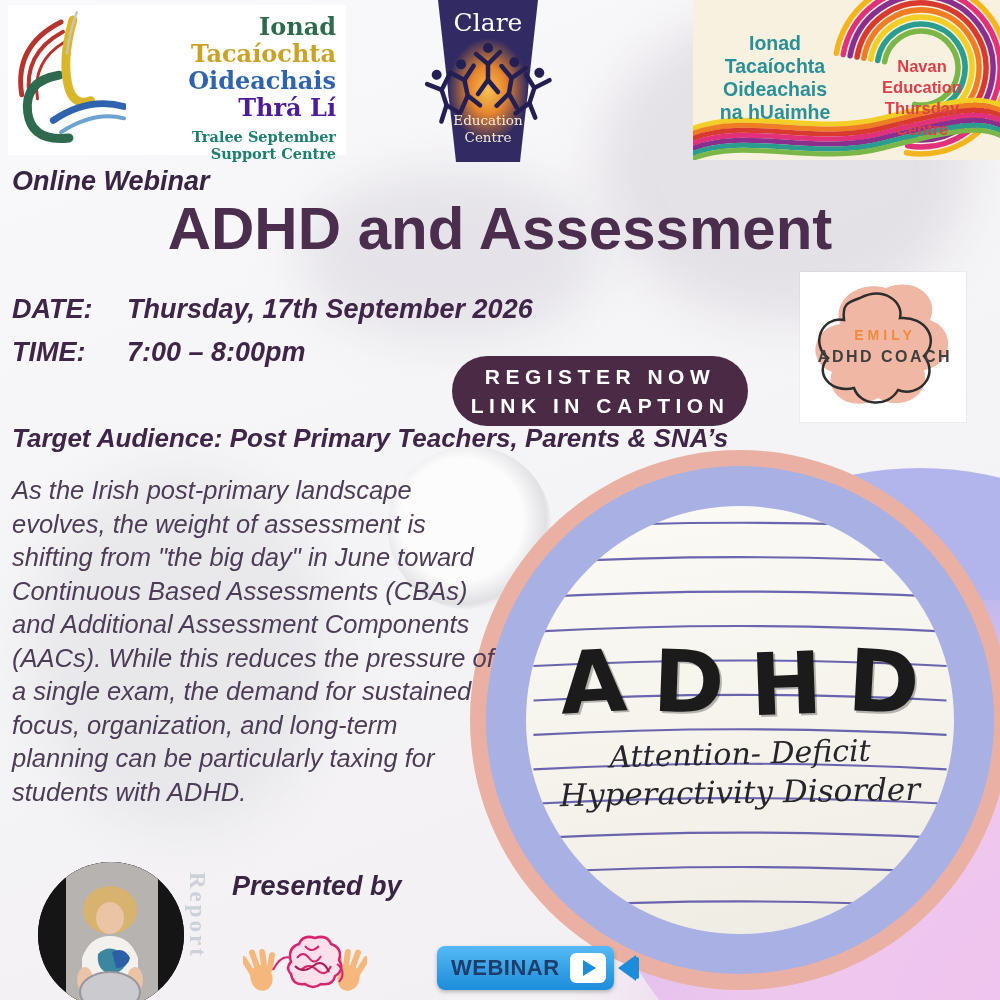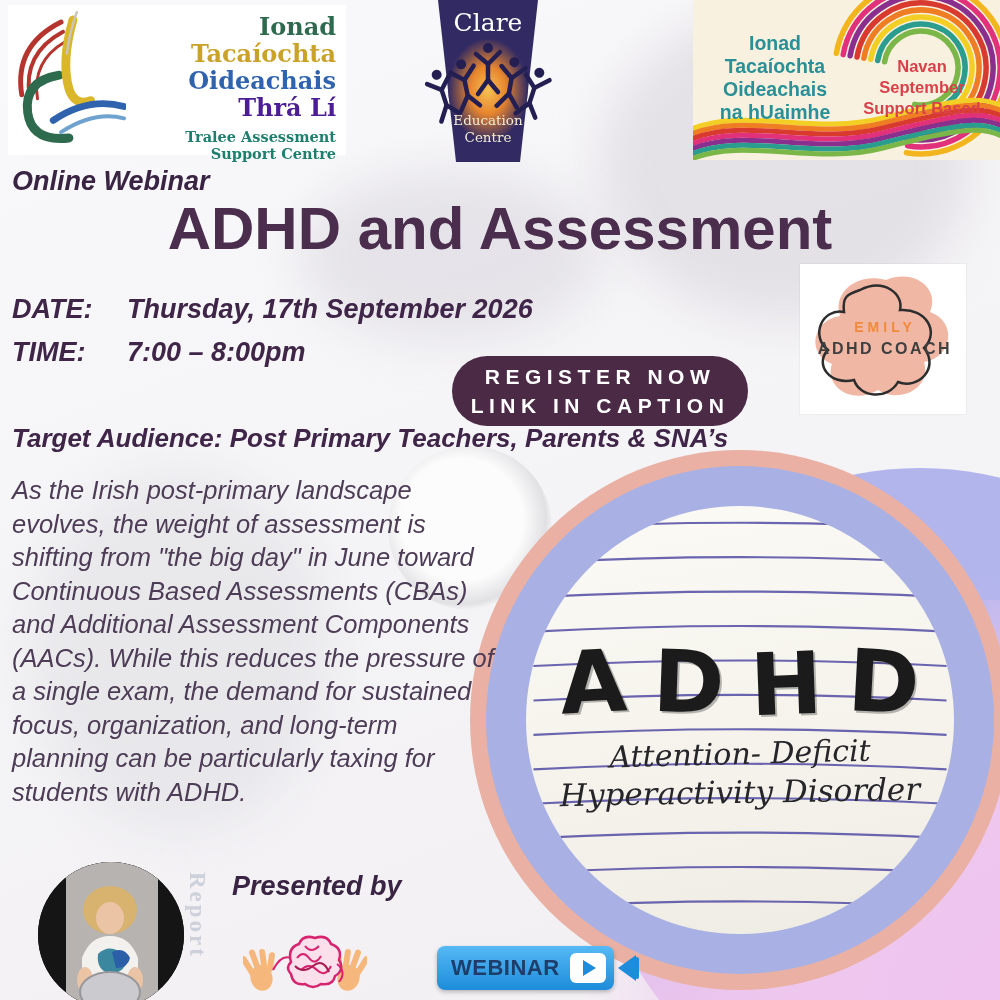--- a/index.html
+++ b/index.html
@@ -51,21 +51,21 @@
   
   .details{position:absolute;left:12px;top:294px;font-size:27px;font-weight:700;font-style:italic;color:#3f2547;z-index:4;}
   .details .row{display:flex;margin-bottom:12px;}
   .details .lab{width:115px;flex:none;}
   .audience{position:absolute;left:12px;top:423px;font-size:26px;font-weight:700;font-style:italic;color:#3f2547;z-index:5;}
 
   .register{position:absolute;left:452px;top:356px;width:296px;height:70px;border-radius:36px;background:#4b2a46;
     color:#fff;display:flex;flex-direction:column;justify-content:center;align-items:center;gap:5px;z-index:5;cursor:pointer;}
   .register div{font-size:21px;font-weight:700;letter-spacing:5.5px;white-space:nowrap;}
 
-  .coach-card{position:absolute;left:800px;top:264px;width:166px;height:150px;background:#fff;z-index:5;
+  .coach-card{position:absolute;left:800px;top:272px;width:166px;height:150px;background:#fff;z-index:5;
     box-shadow:0 0 0 1px rgba(0,0,0,.03);}
 
   .description{position:absolute;left:12px;top:474px;width:484px;font-size:25.5px;line-height:33.5px;
     font-style:italic;color:#4d3c56;z-index:5;}
 
   
   .photo-stack{position:absolute;left:470px;top:450px;width:540px;height:540px;border-radius:50%;
     background:#eab0a3;z-index:2;}
   .photo-ring{position:absolute;inset:16px;border-radius:50%;background:#a9b1e4;}
   .paper{position:absolute;inset:40px;border-radius:50%;overflow:hidden;
@@ -123,21 +123,21 @@
         <path d="M70,6 Q62,28 60,48" stroke="#c9c4bb" stroke-width="2.5"></path>
         <path d="M46,116 Q82,92 118,102" stroke="#2f63ae" stroke-width="7"></path>
         <path d="M54,128 Q88,106 118,114" stroke="#6fa3cf" stroke-width="4"></path>
       </g>
     </svg>
     <div class="tralee-text">
       <div class="tl c-green">Ionad</div>
       <div class="tl c-gold">Tacaíochta</div>
       <div class="tl c-blue">Oideachais</div>
       <div class="tl c-red">Thrá Lí</div>
-      <div class="tralee-caption">Tralee Assessment Support Centre</div>
+      <div class="tralee-caption">Tralee September Support Centre</div>
     </div>
   </div>
 
   <div class="logo-clare">
     <svg viewBox="0 0 112 162">
       <defs>
         <radialGradient id="clareGlow" cx="50%" cy="52%" r="50%">
           <stop offset="0%" stop-color="#f6c153"></stop>
           <stop offset="45%" stop-color="#e8862e"></stop>
           <stop offset="100%" stop-color="#312a63"></stop>
@@ -186,22 +186,22 @@
       </g>
     </svg>
     <div class="navan-irish">
       <div>Ionad</div>
       <div>Tacaíochta</div>
       <div>Oideachais</div>
       <div>na hUaimhe</div>
     </div>
     <div class="navan-english">
       <div>Navan</div>
-      <div>September</div>
-      <div>Support Based</div>
+      <div>Education</div>
+      <div>Thursday Centre</div>
     </div>
   </div>
 
   <div class="kicker">Online Webinar</div>
   <div class="title">ADHD and Assessment</div>
 
   <div class="details">
     <div class="row">
       <div class="lab">DATE:</div>
       <div>Thursday, 17th September 2026</div>

